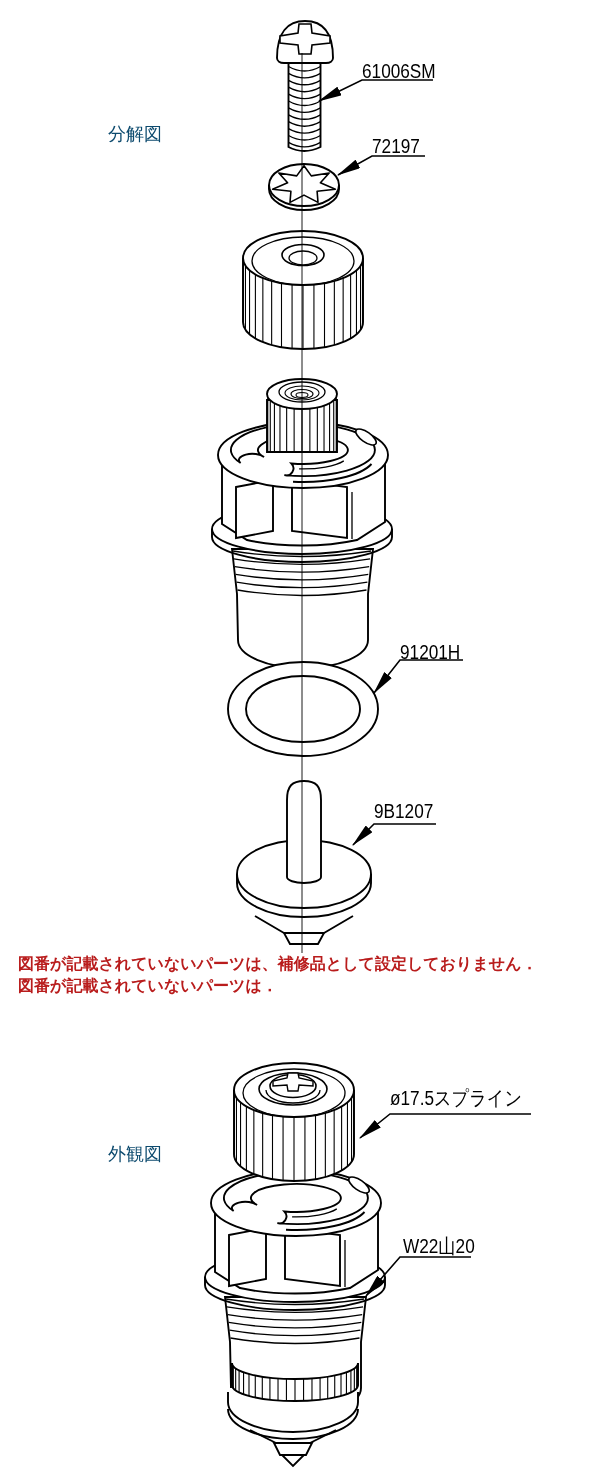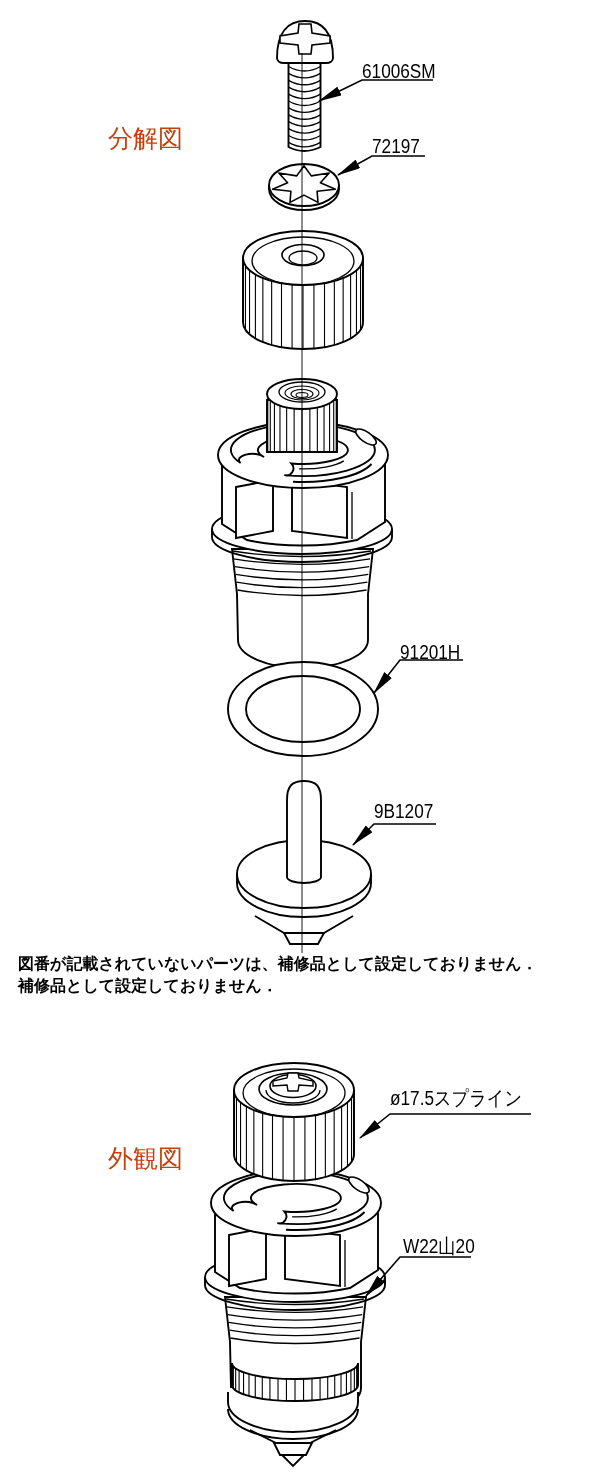--- a/index.html
+++ b/index.html
@@ -1,20 +1,20 @@
 <!DOCTYPE html>
 <html><head>
 <meta charset="utf-8">
 <style>
   html,body{margin:0;padding:0;background:#fff;}
   #stage{position:relative;width:600px;height:1484px;background:#fff;overflow:hidden;}
   svg{position:absolute;left:0;top:0;}
   .plabel{position:absolute;font-family:"Liberation Sans",sans-serif;font-size:20px;color:#000;white-space:nowrap;transform:scaleX(.86);transform-origin:0 0;}
-  .slabel{position:absolute;font-family:"DejaVu Sans",sans-serif;font-size:25px;color:#c2410c;white-space:nowrap;}
-  .note{position:absolute;font-family:"DejaVu Sans",sans-serif;font-weight:bold;font-size:16px;line-height:22px;color:#000000;white-space:nowrap;}
+  .slabel{position:absolute;font-family:"DejaVu Sans",sans-serif;font-size:18px;color:#0c4a6e;white-space:nowrap;}
+  .note{position:absolute;font-family:"DejaVu Sans",sans-serif;font-weight:bold;font-size:16px;line-height:22px;color:#b91c1c;white-space:nowrap;}
 </style>
 </head>
 <body>
 
 <div id="stage">
 <svg width="600" height="1484" viewBox="0 0 600 1484">
   <defs>
     <marker id="arw" viewBox="0 0 10 4" refX="9.5" refY="2" markerWidth="15" markerHeight="6" orient="auto-start-reverse">
       <path d="M0,0 L10,2 L0,4 Z" fill="#000"></path>
     </marker>
@@ -200,18 +200,18 @@
   </g>
 </svg>
 
 <div class="slabel" style="left:108px;top:122px;">分解図</div>
 <div class="plabel" style="left:362px;top:60px;">61006SM</div>
 <div class="plabel" style="left:372px;top:135px;">72197</div>
 <div class="plabel" style="left:400px;top:641px;">91201H</div>
 <div class="plabel" style="left:374px;top:800px;">9B1207</div>
 <div class="note" style="left:18px;top:953px;">
   <div>図番が記載されていないパーツは、補修品として設定しておりません．</div>
-  <div>補修品として設定しておりません．</div>
+  <div>図番が記載されていないパーツは．</div>
 </div>
 <div class="slabel" style="left:108px;top:1142px;">外観図</div>
 <div class="plabel" style="left:390px;top:1085px;">ø17.5スプライン</div>
 <div class="plabel" style="left:403px;top:1233px;">W22山20</div>
 </div>
 
 </body></html>

